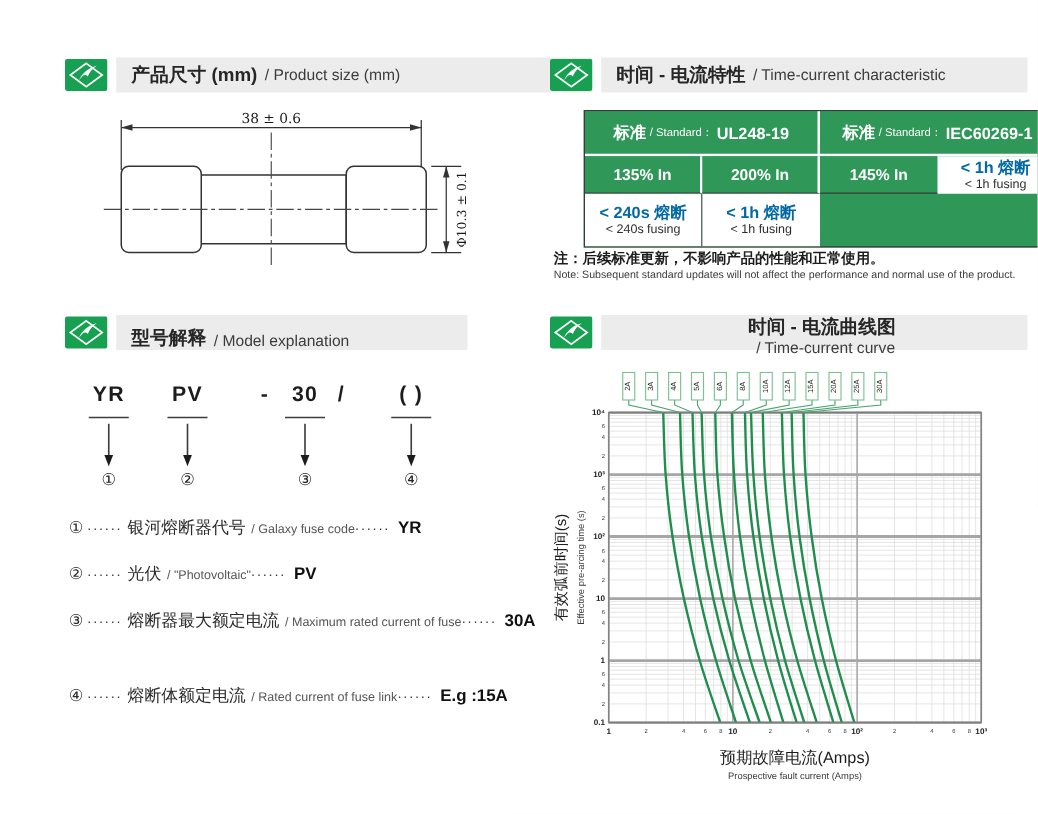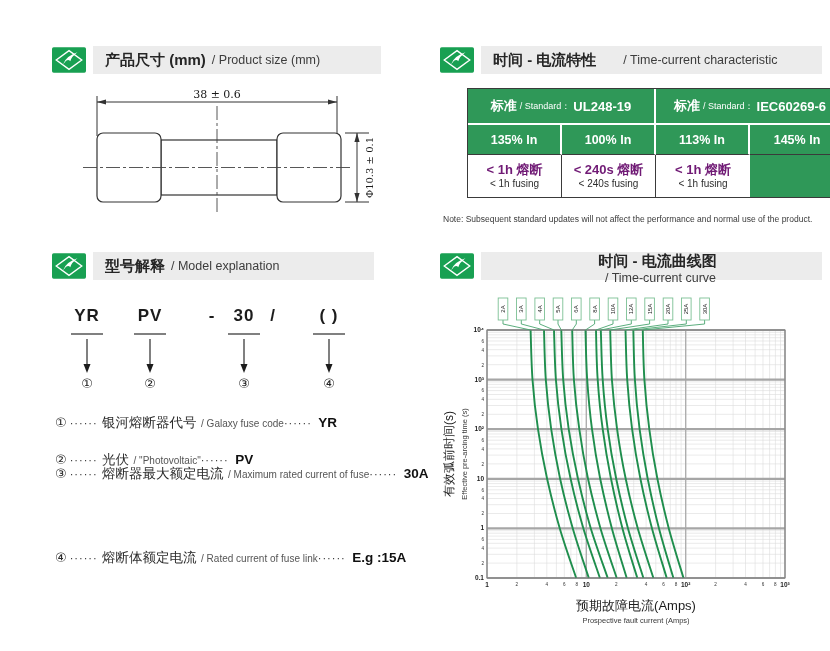--- a/index.html
+++ b/index.html
@@ -14,21 +14,21 @@
   .tc-table{position:absolute;left:467px;top:88px;width:376px;border:1px solid #3a3a3a;display:grid;grid-template-columns:repeat(4,1fr);grid-template-rows:36px 30px 42px;background:#2f9858;}
   .std-cell{grid-column:span 2;background:#2f9858;color:#fff;display:flex;align-items:center;justify-content:center;border-bottom:2px solid #fff;white-space:nowrap;}
   .std-cell.first{border-right:2px solid #fff;}
   .std-cell .zh{font-size:13px;font-weight:bold;}
   .std-cell .mid{font-size:9px;margin:0 3px;}
   .std-cell .val{font-size:13px;font-weight:bold;}
   .pct-cell{background:#2f9858;color:#fff;font-size:12.5px;font-weight:bold;display:flex;align-items:center;justify-content:center;border-bottom:1px solid #3a3a3a;}
   .pct-cell:not(.last){border-right:2px solid #fff;}
   .res-cell{background:#fff;display:flex;flex-direction:column;align-items:center;justify-content:center;line-height:1.25;}
   .res-cell:not(.last){border-right:1px solid #3a3a3a;}
-  .res-cell .zh{font-size:13px;font-weight:bold;color:#701a75;white-space:nowrap;}
+  .res-cell .zh{font-size:13px;font-weight:bold;color:#0369a1;white-space:nowrap;}
   .res-cell .en{font-size:10px;color:#2e2e2e;white-space:nowrap;}
   .tbl-note-zh{position:absolute;left:443px;top:199px;font-size:11.5px;font-weight:bold;color:#1d1d1d;white-space:nowrap;}
   .tbl-note-en{position:absolute;left:443px;top:214px;font-size:8.5px;color:#3a3a3a;white-space:nowrap;}
   
   .tok{position:absolute;top:306px;width:60px;text-align:center;font-size:17px;font-weight:bold;color:#1c1c1c;letter-spacing:1px;}
   .circ-num{position:absolute;top:376px;width:16px;text-align:center;font-size:13px;color:#222;}
   .mx-item{position:absolute;left:55px;white-space:nowrap;color:#2b2b2b;}
   .mx-item .num{font-size:13px;margin-right:3px;}
   .mx-item .dots{font-size:11px;letter-spacing:1px;color:#333;}
   .mx-item .zh{font-size:13.5px;}
@@ -40,21 +40,21 @@
 </head>
 <body>
 
 <div class="page">
 
   <svg class="sec-icon" style="left:52px;top:46px;" viewBox="0 0 40 30">
     <rect x="0" y="0" width="40" height="30" rx="2" fill="#18a052"></rect>
     <path d="M20 4 L35 15 L20 26 L5 15 Z" fill="none" stroke="#ffffff" stroke-width="1.6"></path>
     <path d="M13 20 Q17 10 30 6 Q23 11 21.5 16.5 Q19.5 14 16.5 16 Q15 18 13 20 Z" fill="#ffffff"></path>
   </svg>
-  <div class="sec-bar" style="left:93px;top:46px;width:288px;">
+  <div class="sec-bar" style="left:93px;top:46px;width:380px;">
     <span class="zh">产品尺寸 (mm)</span>
     <span class="en">/ Product size (mm)</span>
   </div>
 
   <svg style="position:absolute;left:55px;top:88px;" width="340" height="140" viewBox="0 0 340 140">
 
     <line x1="42" y1="8" x2="42" y2="48" stroke="#333" stroke-width="1"></line>
     <line x1="282" y1="8" x2="282" y2="48" stroke="#333" stroke-width="1"></line>
 
     <line x1="42" y1="14" x2="282" y2="14" stroke="#333" stroke-width="1"></line>
@@ -77,61 +77,61 @@
     <polygon points="302,45 299.4,54 304.6,54" fill="#333"></polygon>
     <polygon points="302,114 299.4,105 304.6,105" fill="#333"></polygon>
     <text class="dimtext" x="318" y="79.5" font-size="10" fill="#1a1a1a" text-anchor="middle" transform="rotate(-90 318 79.5)">Φ10.3 ± 0.1</text>
   </svg>
 
   <svg class="sec-icon" style="left:440px;top:46px;" viewBox="0 0 40 30">
     <rect x="0" y="0" width="40" height="30" rx="2" fill="#18a052"></rect>
     <path d="M20 4 L35 15 L20 26 L5 15 Z" fill="none" stroke="#ffffff" stroke-width="1.6"></path>
     <path d="M13 20 Q17 10 30 6 Q23 11 21.5 16.5 Q19.5 14 16.5 16 Q15 18 13 20 Z" fill="#ffffff"></path>
   </svg>
-  <div class="sec-bar" style="left:481px;top:46px;width:341px;gap:21px;">
+  <div class="sec-bar" style="left:481px;top:46px;width:341px;">
     <span class="zh">时间 - 电流特性</span>
     <span class="en">/ Time-current characteristic</span>
   </div>
 
   <div class="tc-table">
     <div class="std-cell first">
       <span class="zh">标准</span>
       <span class="mid">/ Standard：</span>
       <span class="val">UL248-19</span>
     </div>
     <div class="std-cell">
       <span class="zh">标准</span>
       <span class="mid">/ Standard：</span>
-      <span class="val">IEC60269-6</span>
+      <span class="val">IEC60269-1</span>
     </div>
     <div class="pct-cell">135% In</div>
-    <div class="pct-cell">100% In</div>
-    <div class="pct-cell">113% In</div>
+    <div class="pct-cell">200% In</div>
     <div class="pct-cell last">145% In</div>
     <div class="res-cell">
       <span class="zh">&lt; 1h 熔断</span>
       <span class="en">&lt; 1h fusing</span>
     </div>
     <div class="res-cell">
       <span class="zh">&lt; 240s 熔断</span>
       <span class="en">&lt; 240s fusing</span>
     </div>
     <div class="res-cell last">
       <span class="zh">&lt; 1h 熔断</span>
       <span class="en">&lt; 1h fusing</span>
     </div>
   </div>
+  <div class="tbl-note-zh">注：后续标准更新，不影响产品的性能和正常使用。</div>
   <div class="tbl-note-en">Note: Subsequent standard updates will not affect the performance and normal use of the product.</div>
 
   <svg class="sec-icon" style="left:52px;top:252px;" viewBox="0 0 40 30">
     <rect x="0" y="0" width="40" height="30" rx="2" fill="#18a052"></rect>
     <path d="M20 4 L35 15 L20 26 L5 15 Z" fill="none" stroke="#ffffff" stroke-width="1.6"></path>
     <path d="M13 20 Q17 10 30 6 Q23 11 21.5 16.5 Q19.5 14 16.5 16 Q15 18 13 20 Z" fill="#ffffff"></path>
   </svg>
-  <div class="sec-bar" style="left:93px;top:252px;width:281px;">
+  <div class="sec-bar" style="left:93px;top:252px;width:281px;align-items:flex-end;">
     <span class="zh">型号解释</span>
     <span class="en">/ Model explanation</span>
   </div>
 
   <div class="tok" style="left:57px;">YR</div>
   <div class="tok" style="left:120px;">PV</div>
   <div class="tok" style="left:182px;">-</div>
   <div class="tok" style="left:214px;">30</div>
   <div class="tok" style="left:243px;">/</div>
   <div class="tok" style="left:299px;">( )</div>
@@ -164,21 +164,21 @@
     <span class="zh">银河熔断器代号</span>
     <span class="en">/ Galaxy fuse code</span><span class="dots">······</span>
     <span class="val">YR</span>
   </div>
   <div class="mx-item" style="top:450px;">
     <span class="num">②</span><span class="dots">······</span>
     <span class="zh">光伏</span>
     <span class="en">/ "Photovoltaic"</span><span class="dots">······</span>
     <span class="val">PV</span>
   </div>
-  <div class="mx-item" style="top:464px;">
+  <div class="mx-item" style="top:488px;">
     <span class="num">③</span><span class="dots">······</span>
     <span class="zh">熔断器最大额定电流</span>
     <span class="en">/ Maximum rated current of fuse</span><span class="dots">······</span>
     <span class="val">30A</span>
   </div>
   <div class="mx-item" style="top:524px;margin-top:24px;">
     <span class="num">④</span><span class="dots">······</span>
     <span class="zh">熔断体额定电流</span>
     <span class="en">/ Rated current of fuse link</span><span class="dots">······</span>
     <span class="val">E.g :15A</span>

